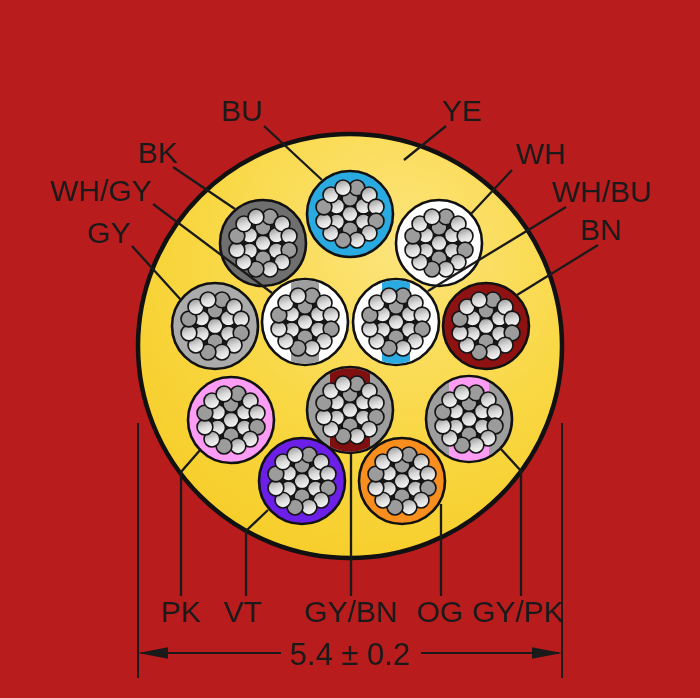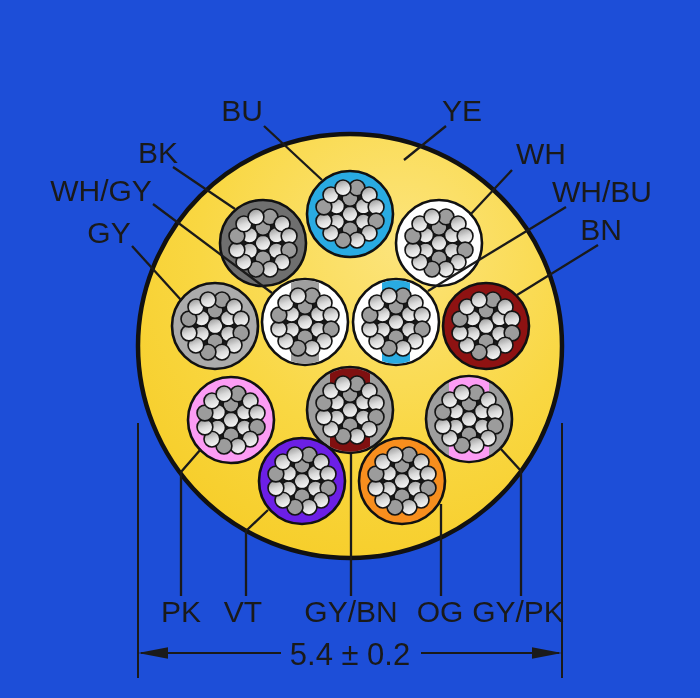--- a/index.html
+++ b/index.html
@@ -1,19 +1,19 @@
 <!DOCTYPE html>
 <html><head>
 <meta charset="utf-8">
 <style>
   html,body{margin:0;padding:0;background:#ffffff;}
   .stage{
     position:relative;
     width:700px;height:698px;
-    background:#1d4ed8;
+    background:#b91c1c;
     font-family:"Liberation Sans", sans-serif;
     overflow:hidden;
   }
   svg{display:block;}
   .lbl{
     font-family:"Liberation Sans", sans-serif;
     font-size:30px;
     fill:#1a1a1a;
     text-anchor:middle;
   }

